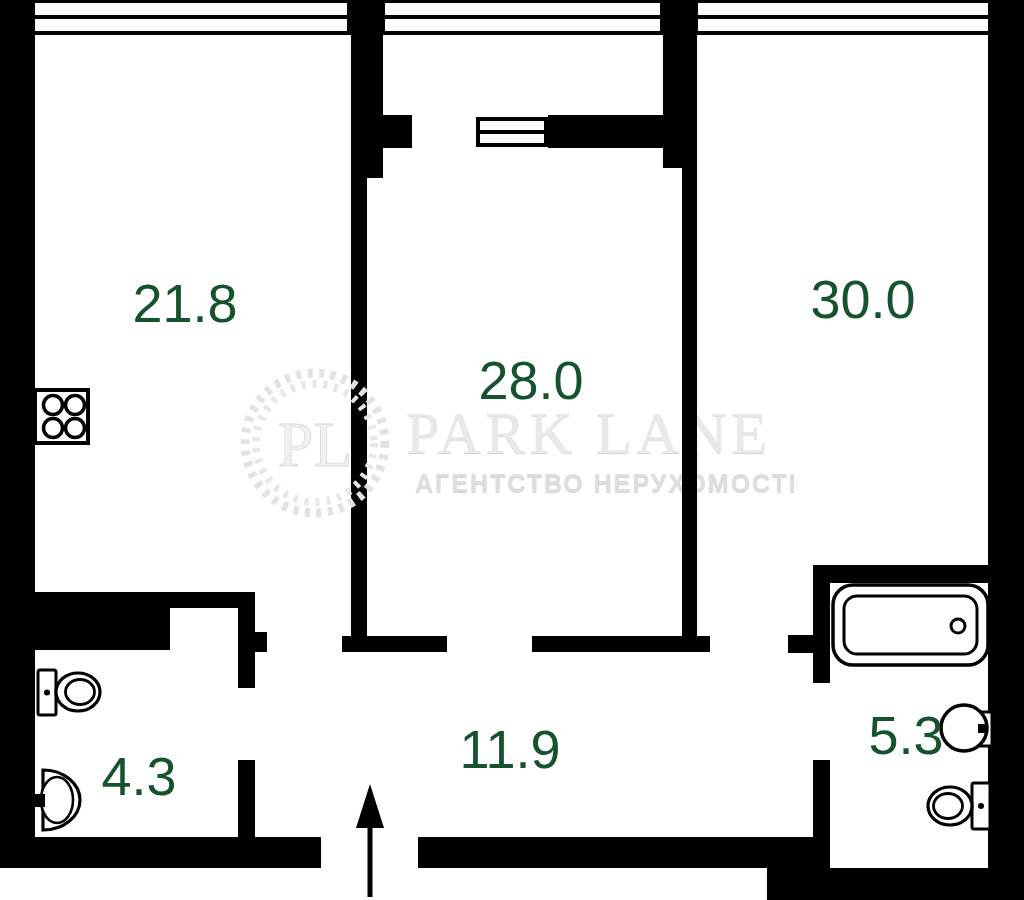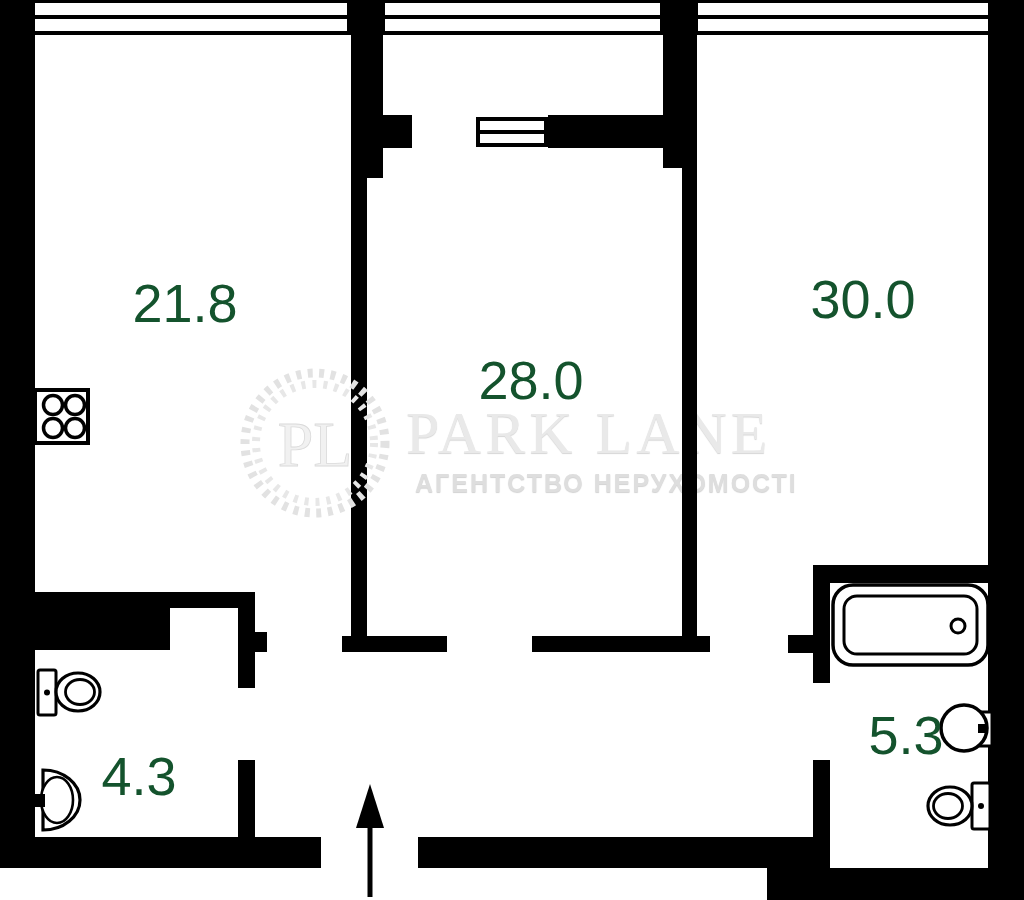--- a/index.html
+++ b/index.html
@@ -143,15 +143,16 @@
 
   <svg style="left:350px;top:782px;" width="40" height="118" viewBox="0 0 40 118">
     <line x1="20" y1="44" x2="20" y2="115" stroke="#000" stroke-width="5"></line>
     <polygon points="20,2 6,46 34,46" fill="#000"></polygon>
   </svg>
 
   <div class="arealabel" style="left:185px;top:276px;">21.8</div>
   <div class="arealabel" style="left:531px;top:353px;">28.0</div>
   <div class="arealabel" style="left:863px;top:272px;">30.0</div>
   <div class="arealabel" style="left:139px;top:714px;margin-top:35px;">4.3</div>
+  <div class="arealabel" style="left:510px;top:722px;">11.9</div>
   <div class="arealabel" style="left:906px;top:708px;">5.3</div>
 
 </div>
 
 </body></html>

